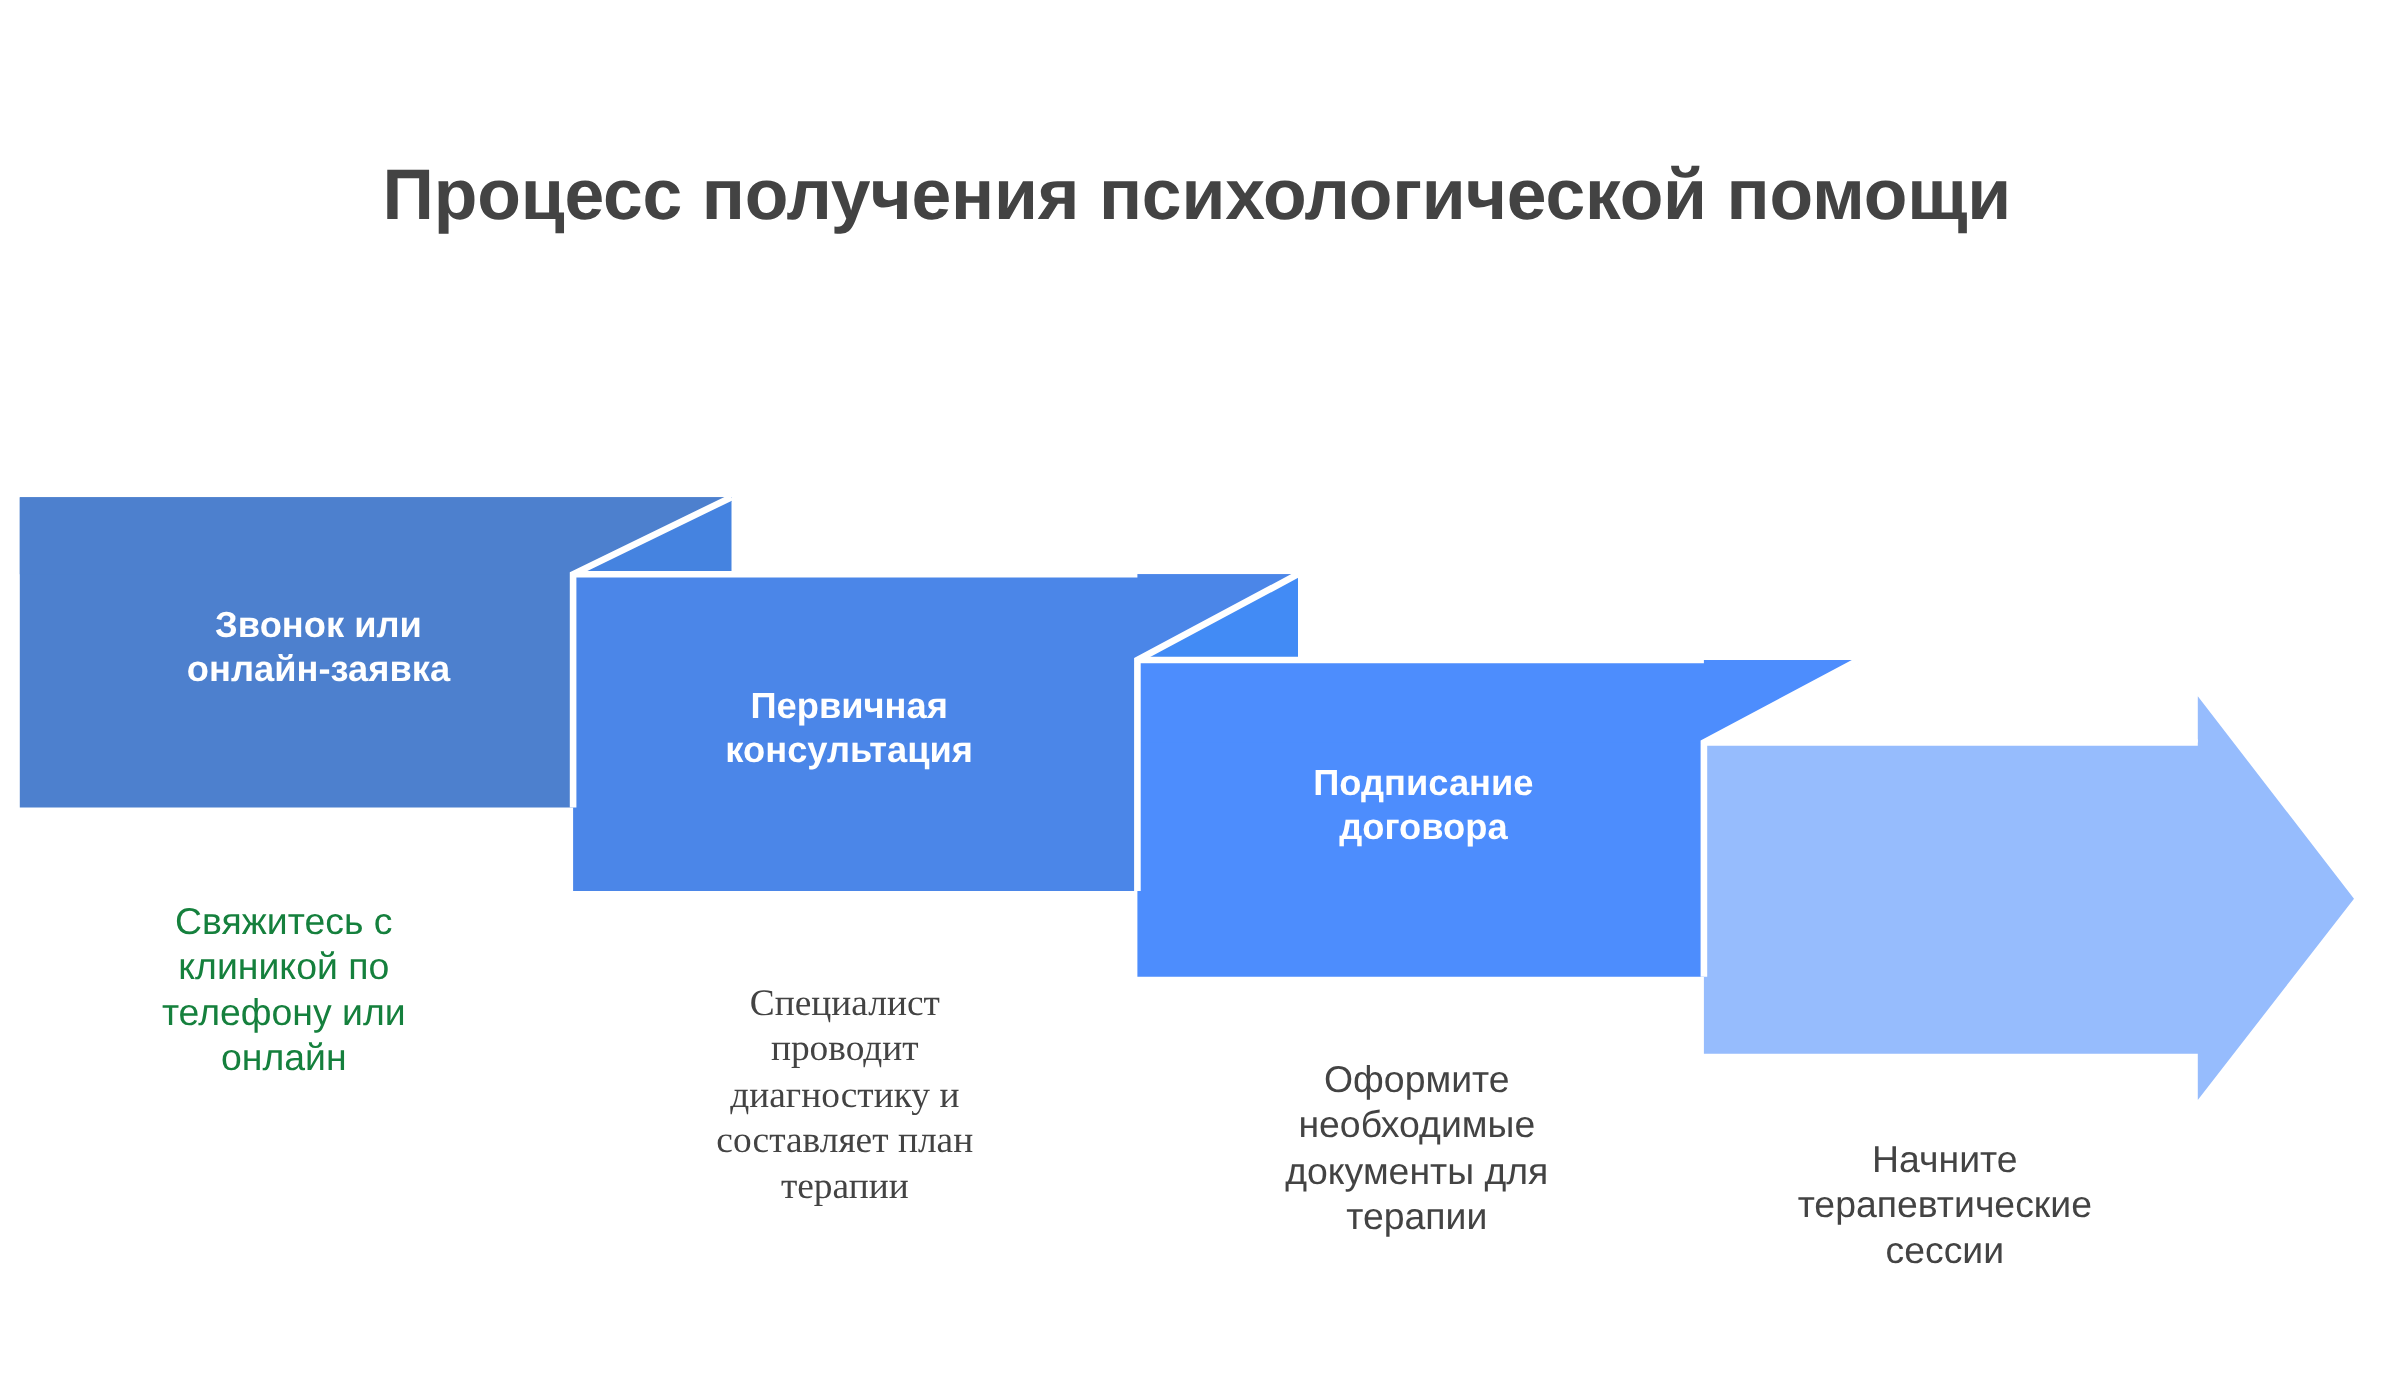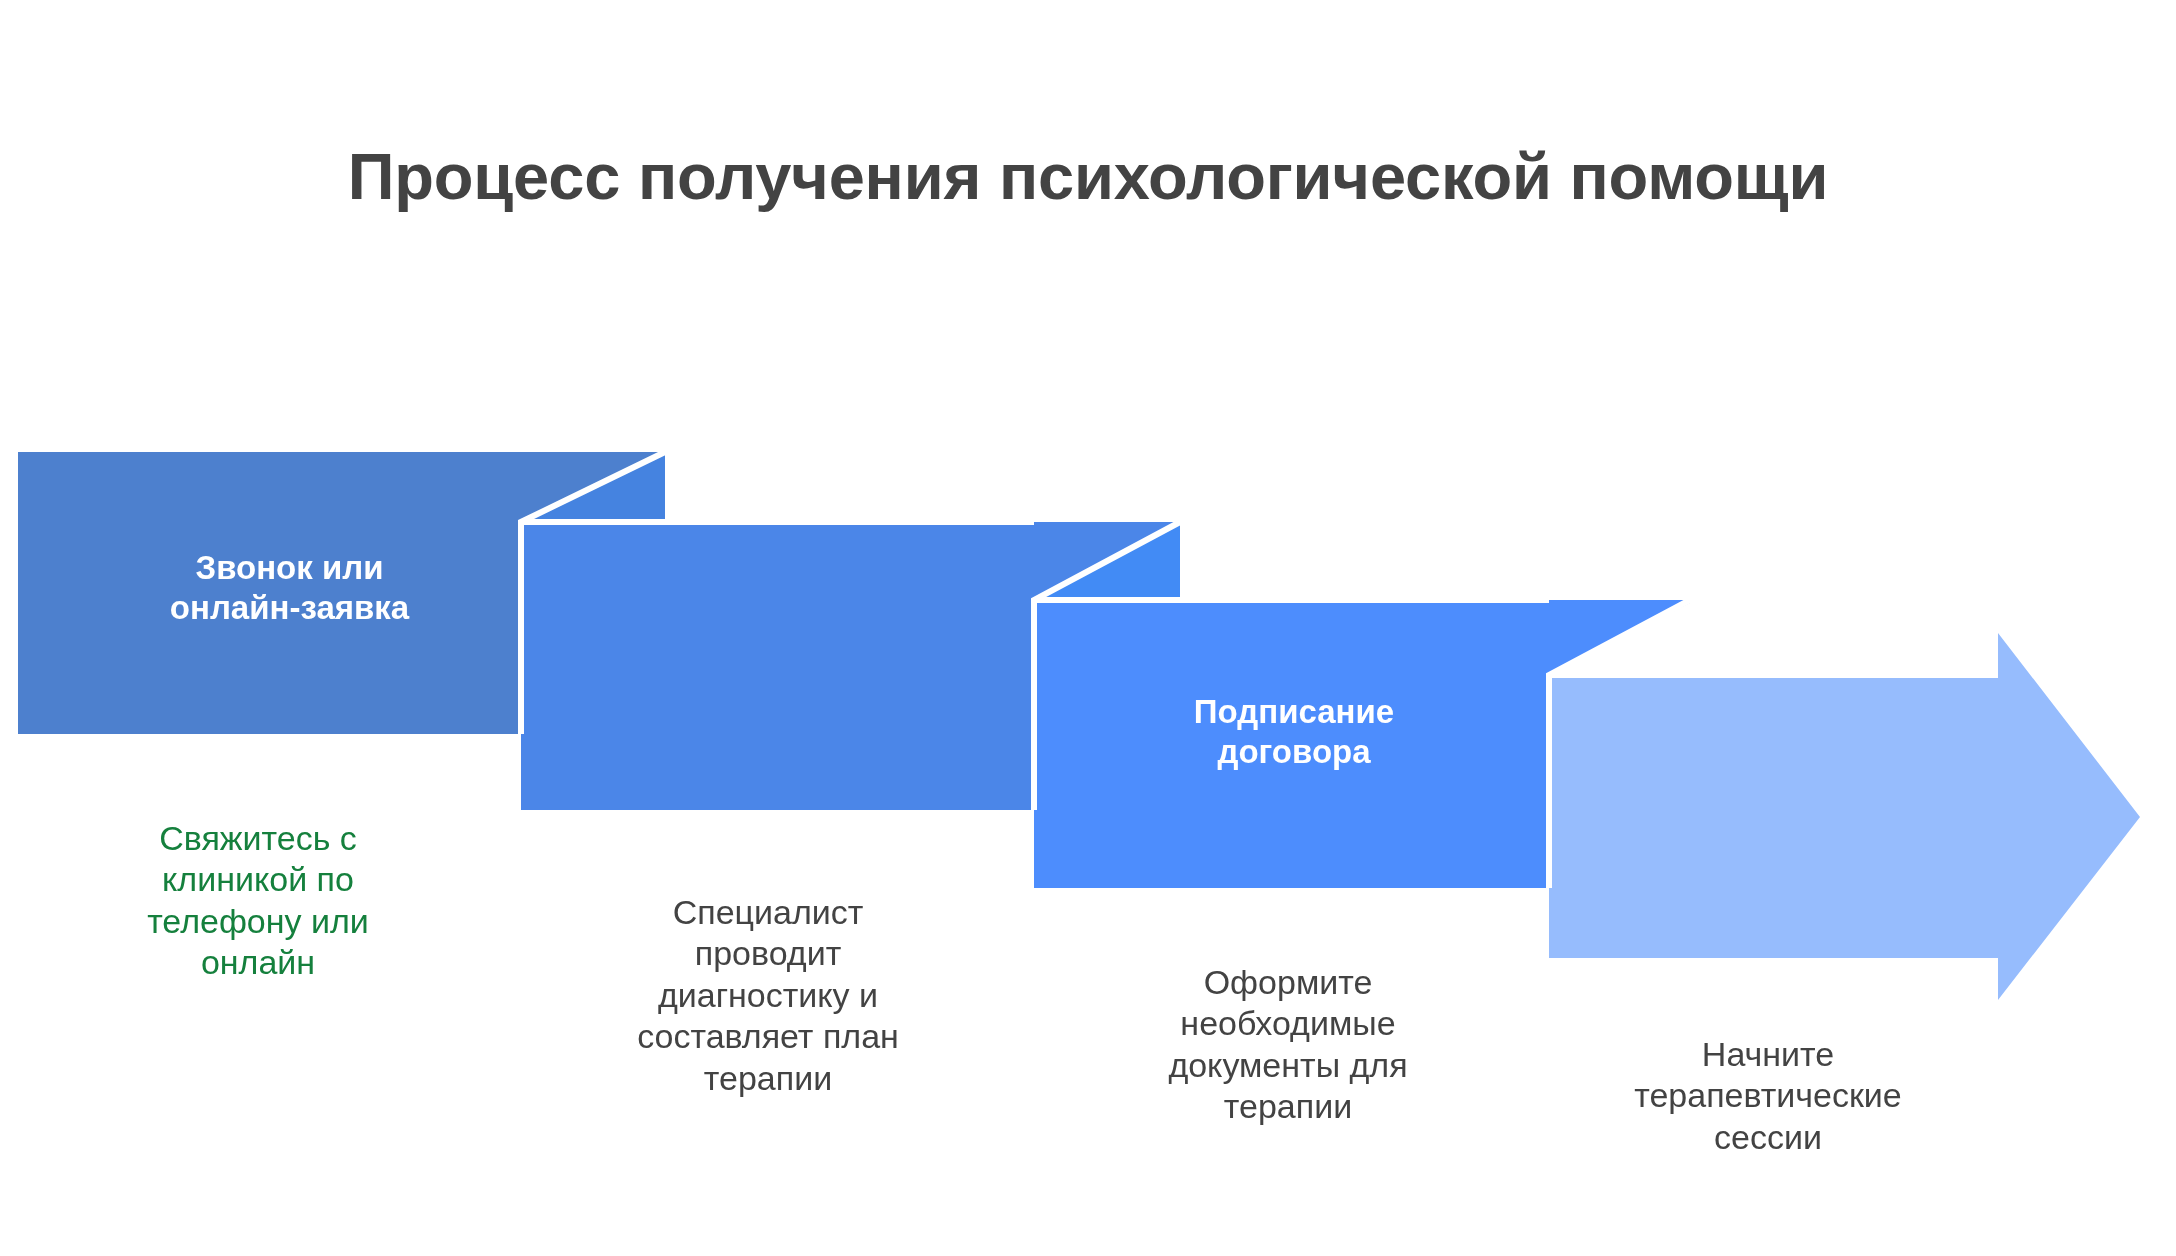--- a/index.html
+++ b/index.html
@@ -119,28 +119,30 @@
       <polyline points="1180,522 1034,600 1034,810" fill="none" stroke="#ffffff" stroke-width="6" stroke-linejoin="miter"></polyline>
       <line x1="1034" y1="600" x2="1549" y2="600" stroke="#ffffff" stroke-width="6"></line>
 
       <polyline points="1690,600 1549,675 1549,888" fill="none" stroke="#ffffff" stroke-width="6" stroke-linejoin="miter"></polyline>
       <line x1="1549" y1="675" x2="1998" y2="675" stroke="#ffffff" stroke-width="6"></line>
     </g>
   </svg>
 
   <div class="step-heading" id="step-heading-0" style="color: rgb(255, 255, 255); padding-left: 19px;">Звонок или
 онлайн-заявка</div>
+  <div class="step-heading" id="step-heading-1" style="color: rgb(255, 255, 255);">Первичная
+консультация</div>
   <div class="step-heading" id="step-heading-2" style="color: rgb(255, 255, 255);">Подписание
 договора</div>
 
   <div class="step-caption" id="step-caption-0" style="color: #15803d;">Свяжитесь с
 клиникой по
 телефону или
 онлайн</div>
-  <div class="step-caption" id="step-caption-1" style="color: rgb(67, 67, 67);">Специалист
+  <div class="step-caption" id="step-caption-1" style="color: rgb(67, 67, 67); font-family: Liberation Serif, serif;">Специалист
 проводит
 диагностику и
 составляет план
 терапии</div>
   <div class="step-caption" id="step-caption-2" style="color: rgb(67, 67, 67);">Оформите
 необходимые
 документы для
 терапии</div>
   <div class="step-caption" id="step-caption-3" style="color: rgb(67, 67, 67);">Начните
 терапевтические

